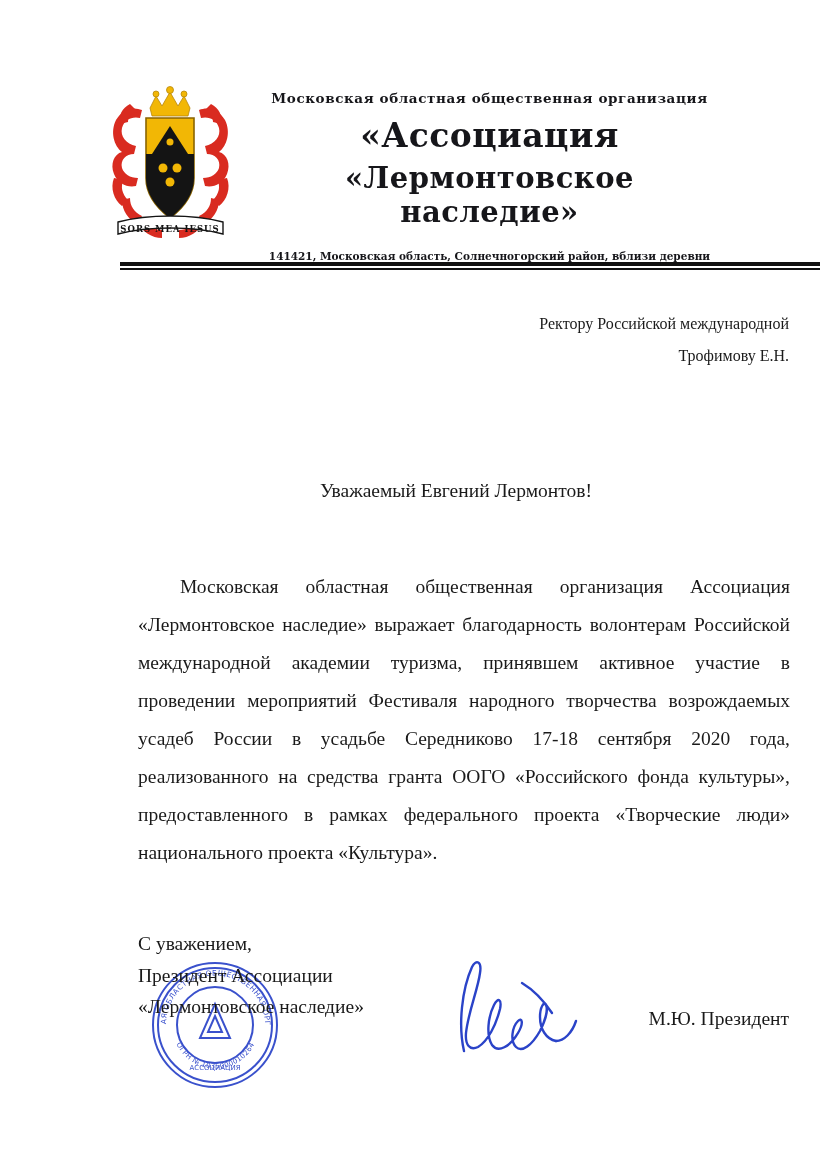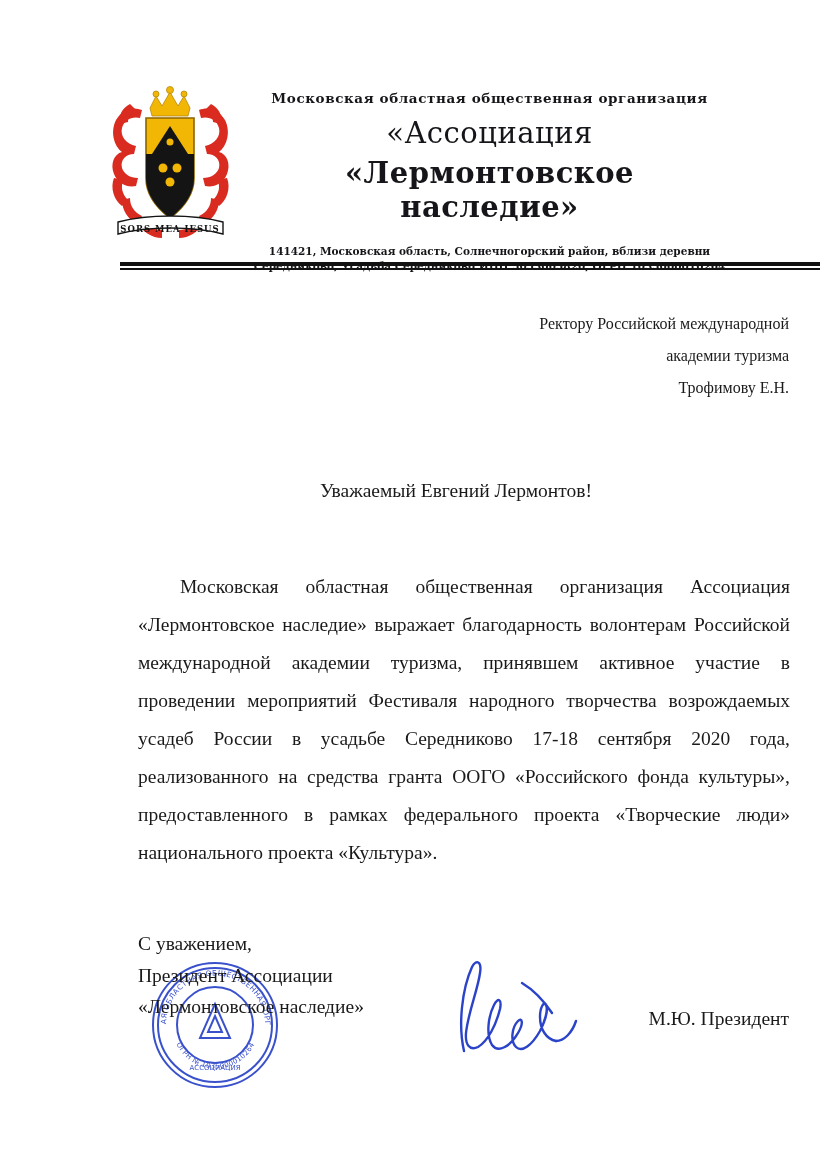--- a/index.html
+++ b/index.html
@@ -45,22 +45,22 @@
   .org-line1 {
     font-family: "DejaVu Serif", serif;
     font-size: 13.5px;
     font-weight: bold;
     letter-spacing: 0.6px;
     color: #16161a;
     white-space: nowrap;
   }
   .org-name1 {
     font-family: "DejaVu Serif", serif;
-    font-size: 29px;
-    font-weight: normal;
+    font-size: 33px;
+    font-weight: bold;
     color: #16161a;
     margin-top: 10px;
     letter-spacing: 0.5px;
   }
   .org-name2 {
     font-family: "DejaVu Serif", serif;
     font-size: 29px;
     font-weight: bold;
     color: #16161a;
     margin-top: 6px;
@@ -210,31 +210,29 @@
         <text x="62" y="150" font-family="DejaVu Serif, serif" font-size="8.5" font-weight="bold" fill="#141414" text-anchor="middle" letter-spacing="1">SORS  MEA  IESUS</text>
       </svg>
     </div>
 
     <div class="org-block">
       <div class="org-line1">Московская  областная  общественная  организация</div>
       <div class="org-name1">«Ассоциация</div>
       <div class="org-name2">«Лермонтовское наследие»</div>
       <div class="org-contact">
         <div>141421, Московская область, Солнечногорский район, вблизи деревни</div>
-        <div>Середниково, Усадьба Середниково ИНН 5053005820, ОГРН 1035000010264</div>
       </div>
     </div>
   </div>
 
   <div class="rule-thick"></div>
   <div class="rule-thin"></div>
 
   <div class="addressee">
     <div>Ректору Российской международной</div>
-    <div>академии туризма</div>
     <div>Трофимову Е.Н.</div>
   </div>
 
   <div class="salutation">Уважаемый Евгений Лермонтов!</div>
 
   <div class="body-text">Московская областная общественная организация Ассоциация «Лермонтовское наследие» выражает благодарность волонтерам Российской международной академии туризма, принявшем активное участие в проведении мероприятий Фестиваля народного творчества возрождаемых усадеб России в усадьбе Середниково 17-18 сентября 2020 года, реализованного на средства гранта ООГО «Российского фонда культуры», предоставленного в рамках федерального проекта «Творческие люди» национального проекта «Культура».</div>
 
   <div class="stamp">
     <svg width="135" height="135" viewBox="0 0 135 135" xmlns="http://www.w3.org/2000/svg">
       <defs>

